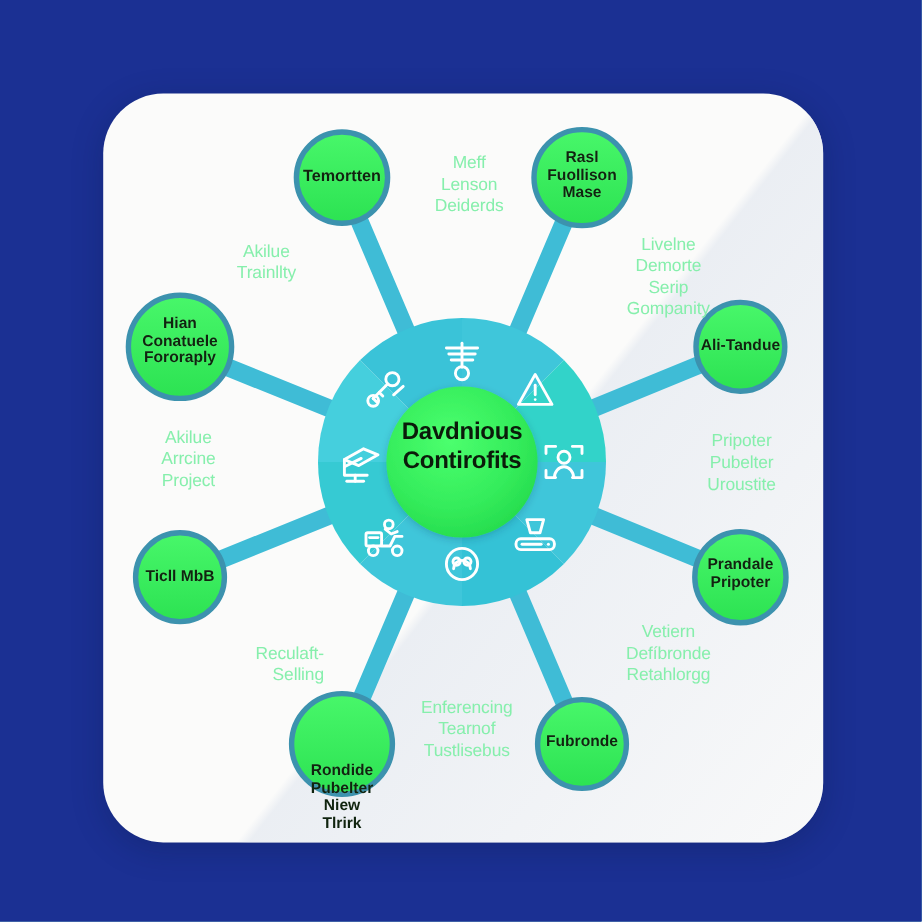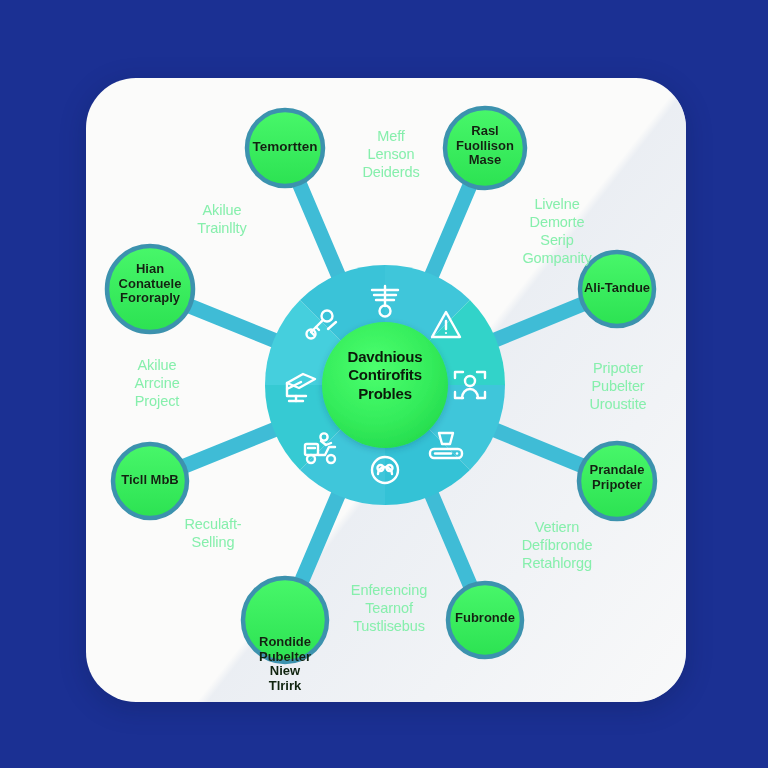--- a/index.html
+++ b/index.html
@@ -51,21 +51,21 @@
     line-height:1.12;
     pointer-events:none;
     text-shadow:0 0 1px rgba(255,255,255,.18);
   }
   .node-txt span{display:block;}
 
   .hub-txt{
     position:absolute;
     left:317px;top:348px;width:136px;
     text-align:center;color:#0b1b0a;
-    font-size:15px;font-weight:bold;line-height:1.22;
+    font-size:20px;font-weight:bold;line-height:1.22;
     letter-spacing:-.2px;
   }
   .hub-txt span{display:block;}
 
   
   .olabel{
     position:absolute;
     text-align:center;
     color:#86efac;
     font-size:14.5px;
@@ -205,21 +205,20 @@
       <circle cx="485" cy="620" r="37" fill="url(#nodeGrad)" stroke="#3c92ae" stroke-width="4.5"></circle>
       <circle cx="285" cy="620" r="42" fill="url(#nodeGrad)" stroke="#3c92ae" stroke-width="4.5"></circle>
       <circle cx="150" cy="481" r="37" fill="url(#nodeGrad)" stroke="#3c92ae" stroke-width="4.5"></circle>
       <circle cx="150" cy="289" r="43" fill="url(#nodeGrad)" stroke="#3c92ae" stroke-width="4.5"></circle>
     </g>
   </svg>
 
   <div class="hub-txt">
     <span>Davdnious</span>
     <span>Contirofits</span>
-    <span>Probles</span>
   </div>
 
   <div class="node-txt" style="left:225px;top:139px;width:120px;font-size:13.5px;">
     <span>Temortten</span>
   </div>
 
   <div class="node-txt" style="left:428px;top:124px;width:114px;font-size:13px;">
     <span>Rasl</span>
     <span>Fuollison</span>
     <span>Mase</span>
@@ -279,21 +278,21 @@
     <span>Defíbronde</span>
     <span>Retahlorgg</span>
   </div>
 
   <div class="olabel" style="left:330px;top:582px;width:118px;">
     <span>Enferencing</span>
     <span>Tearnof</span>
     <span>Tustlisebus</span>
   </div>
 
-  <div class="olabel" style="left:156px;top:516px;width:114px;">
+  <div class="olabel" style="left:156px;top:537px;width:114px;text-align:right;">
     <span>Reculaft-</span>
     <span>Selling</span>
   </div>
 
   <div class="olabel" style="left:104px;top:357px;width:106px;">
     <span>Akilue</span>
     <span>Arrcine</span>
     <span>Project</span>
   </div>
 

